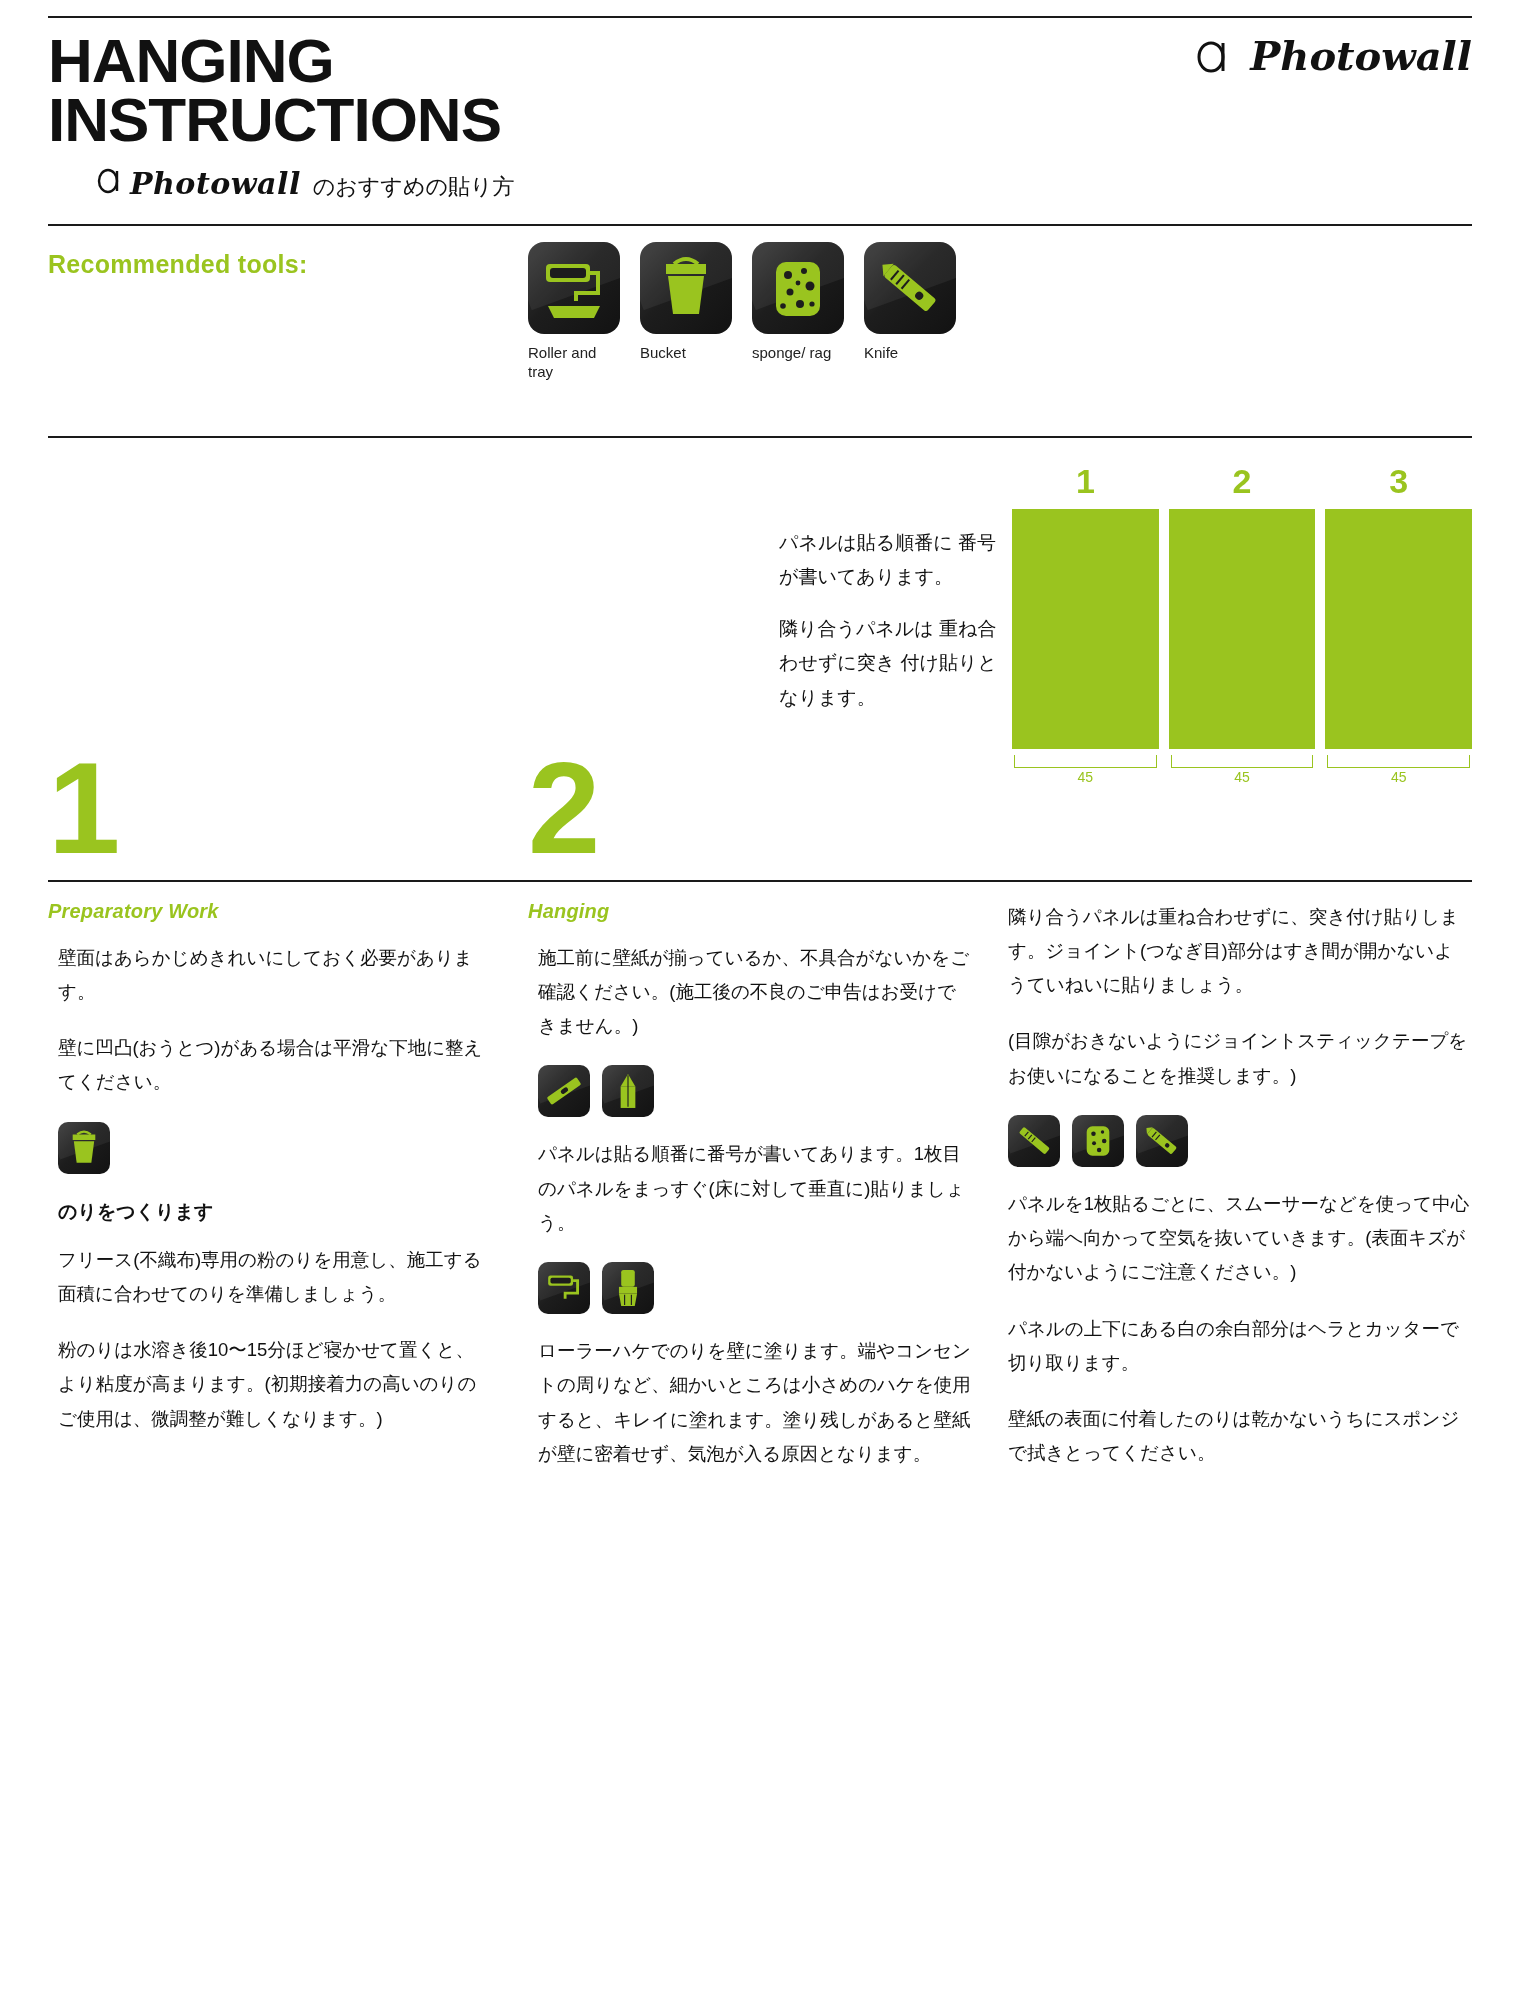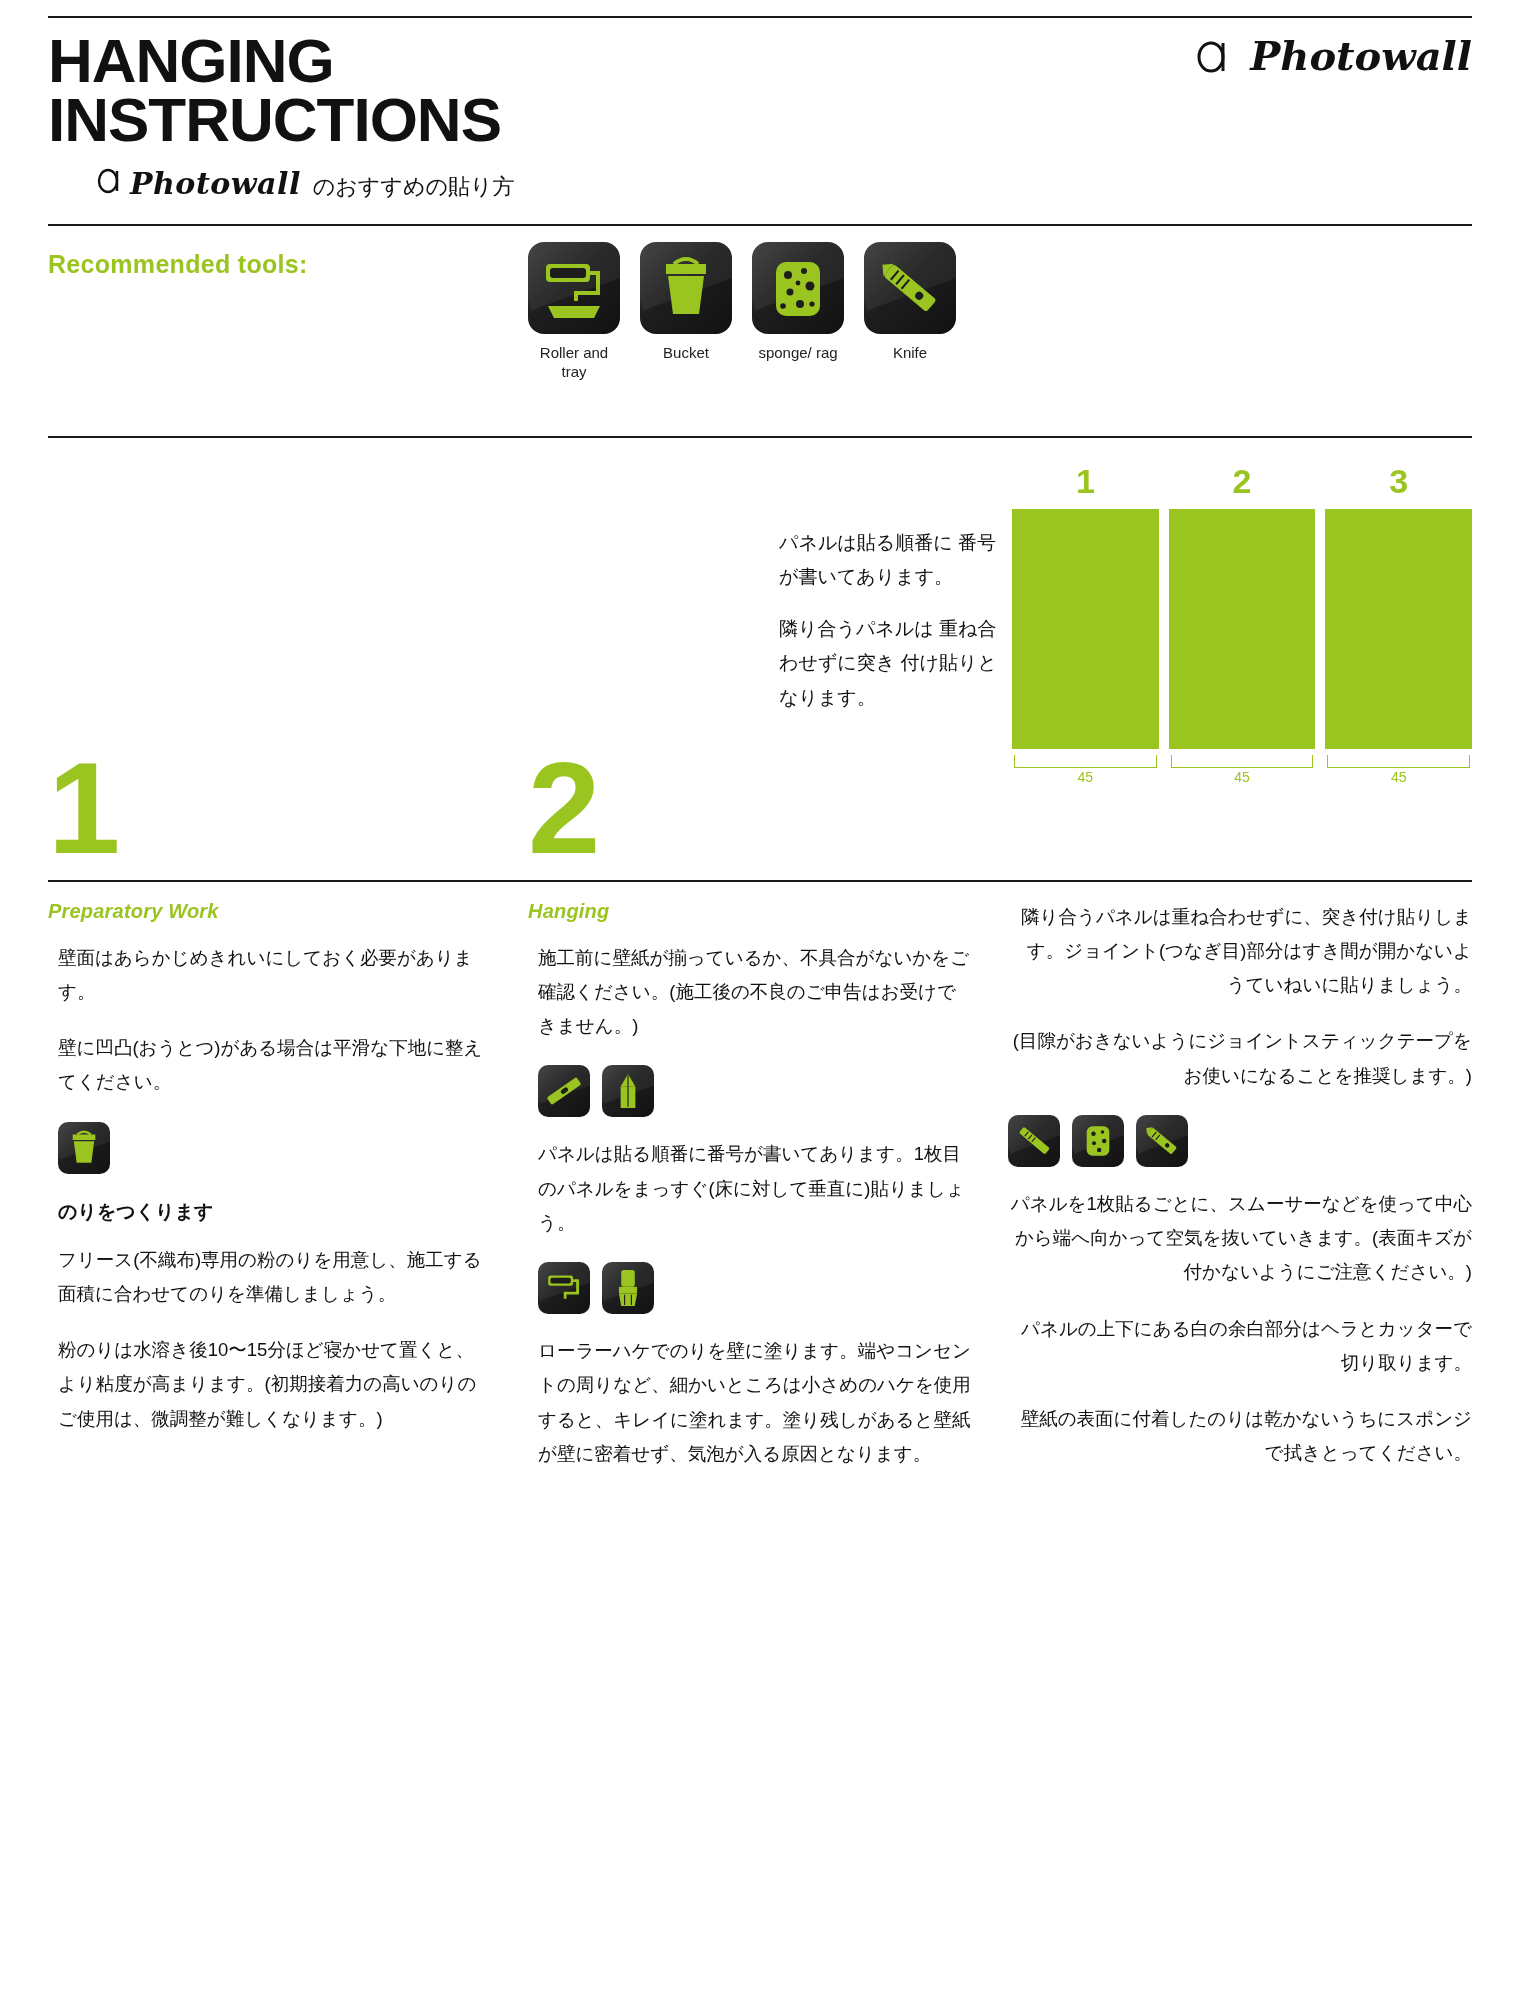--- a/index.html
+++ b/index.html
@@ -85,21 +85,21 @@
     font-weight: bold;
     letter-spacing: 0.3px;
     padding-top: 8px;
   }
   .tools-list {
     display: flex;
     gap: 20px;
   }
   .tool {
     width: 92px;
-    text-align: center;
+    text-align: left;
   }
   .tile {
     width: 92px; height: 92px;
     border-radius: 16px;
     background: linear-gradient(135deg, #3a3a3a 0%, #1d1d1d 45%, #121212 100%);
     position: relative;
     overflow: hidden;
   }
   .tile::after {
     content:"";
@@ -195,21 +195,21 @@
   }
 
   
   .cols-rule { margin-top: 12px; }
   .cols {
     display: flex;
     padding-top: 18px;
     padding-bottom: 40px;
   }
   .col { width: 480px; padding-right: 36px; }
-  .col-last { flex: 1; padding-right: 0; text-align: right; }
+  .col-last { flex: 1; padding-right: 0; }
   .col h2 {
     margin: 0 0 18px 0;
     font-size: 20px;
     color: #9ac41f;
     font-weight: bold;
     letter-spacing: 0.2px;
     font-style: italic;
   }
   .col p {
     margin: 0 0 22px 0;

